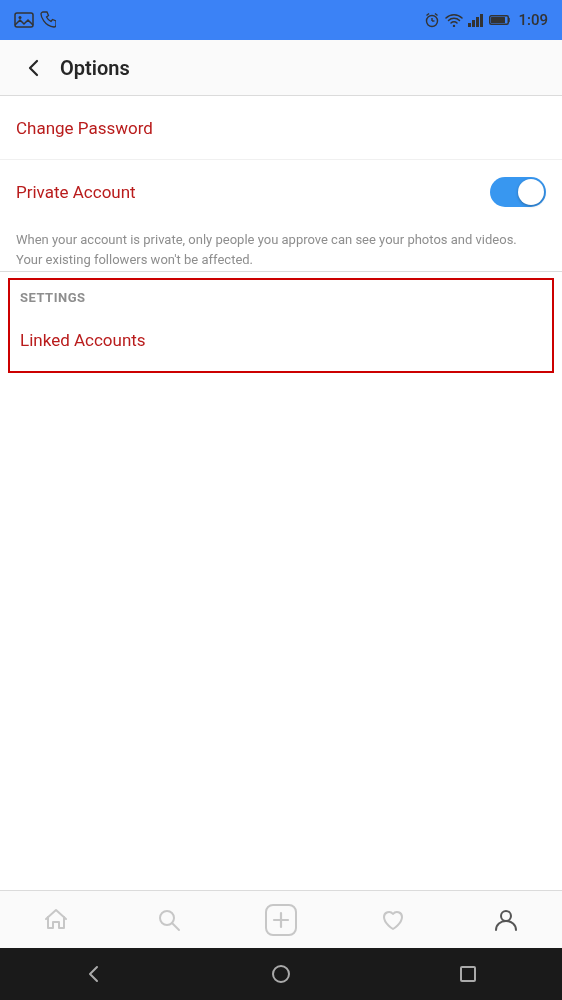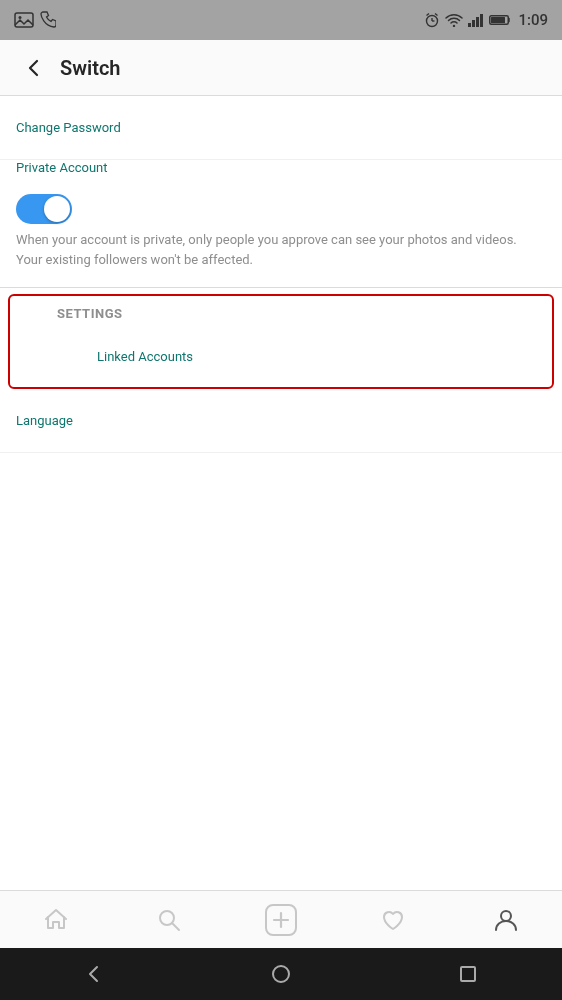--- a/index.html
+++ b/index.html
@@ -8,21 +8,21 @@
       height: 1000px;
       font-family: 'Roboto', Arial, sans-serif;
       background: #fff;
       overflow: hidden;
       display: flex;
       flex-direction: column;
     }
 
     
     .status-bar {
-      background: #a3a3a3;
+      background: #3b82f6;
       height: 40px;
       display: flex;
       align-items: center;
       justify-content: space-between;
       padding: 0 14px;
       flex-shrink: 0;
     }
     .status-bar-left {
       display: flex;
       align-items: center;
@@ -67,31 +67,31 @@
     .menu-item {
       display: flex;
       align-items: center;
       justify-content: space-between;
       padding: 0 16px;
       height: 64px;
       border-bottom: 1px solid #f0f0f0;
       cursor: pointer;
     }
     .menu-item-text {
-      font-size: 13px;
-      color: #0f766e;
+      font-size: 17px;
+      color: #b91c1c;
     }
 
     
     .toggle-row {
       display: flex;
+      align-items: center;
       justify-content: space-between;
       padding: 0 16px;
       height: 64px;
-      flex-direction: column;
     }
     .toggle-track {
       width: 56px;
       height: 30px;
       background: #3897f0;
       border-radius: 15px;
       position: relative;
       cursor: pointer;
     }
     .toggle-thumb {
@@ -100,21 +100,21 @@
       background: #fff;
       border-radius: 50%;
       position: absolute;
       top: 2px;
       right: 2px;
       box-shadow: 0 1px 3px rgba(0,0,0,0.3);
     }
 
     
     .description-text {
-      padding: 6px 16px 18px 16px;
+      padding: 6px 16px 2px 16px;
       font-size: 13px;
       color: #8e8e8e;
       line-height: 1.5;
       border-bottom: 1px solid #dbdbdb;
     }
 
     
     .section-header {
       padding: 14px 16px 6px 16px;
       font-size: 13px;
@@ -204,21 +204,21 @@
     <span style="font-size:15px;font-weight:500;color:#333;margin-left:2px;">1:09</span>
   </div>
 </div>
 
 <div class="app-bar">
   <div class="back-btn">
     <svg width="22" height="22" viewBox="0 0 22 22" fill="none">
       <polyline points="14,4 7,11 14,18" stroke="#262626" stroke-width="2.2" stroke-linecap="round" stroke-linejoin="round"></polyline>
     </svg>
   </div>
-  <span class="app-bar-title">Switch</span>
+  <span class="app-bar-title">Options</span>
 </div>
 
 <div class="menu-list">
 
   <div class="menu-item">
     <span class="menu-item-text">Change Password</span>
   </div>
 
 
 
@@ -226,31 +226,28 @@
 
   <div class="toggle-row">
     <span class="menu-item-text">Private Account</span>
     <div class="toggle-track">
       <div class="toggle-thumb"></div>
     </div>
   </div>
 
   <div class="description-text">When your account is private, only people you approve can see your photos and videos. Your existing followers won't be affected.</div>
 
-  <div style="margin: 6px 8px 0 8px; border: 2.5px solid #cc0000; border-radius: 6px; padding-left: 37px;">
+  <div style="margin: 6px 8px 0 8px; border: 2.5px solid #cc0000; border-radius: 0;">
     <div class="section-header" style="padding: 10px 10px 4px 10px;">SETTINGS</div>
-    <div class="menu-item" style="padding: 0 10px; border-bottom: none; height: 62px; margin-left: 40px;">
+    <div class="menu-item" style="padding: 0 10px; border-bottom: none; height: 62px;">
       <span class="menu-item-text">Linked Accounts</span>
     </div>
   </div>
 
 
-  <div class="menu-item">
-    <span class="menu-item-text">Language</span>
-  </div>
 
 
 </div>
 
 <div class="bottom-nav">
 
   <div class="nav-btn">
     <svg width="26" height="26" viewBox="0 0 26 26" fill="none">
       <path d="M3 12L13 3l10 9" stroke="#c7c7c7" stroke-width="2" stroke-linecap="round" stroke-linejoin="round"></path>
       <path d="M5 10v11h5v-6h6v6h5V10" stroke="#c7c7c7" stroke-width="2" stroke-linecap="round" stroke-linejoin="round" fill="none"></path>

